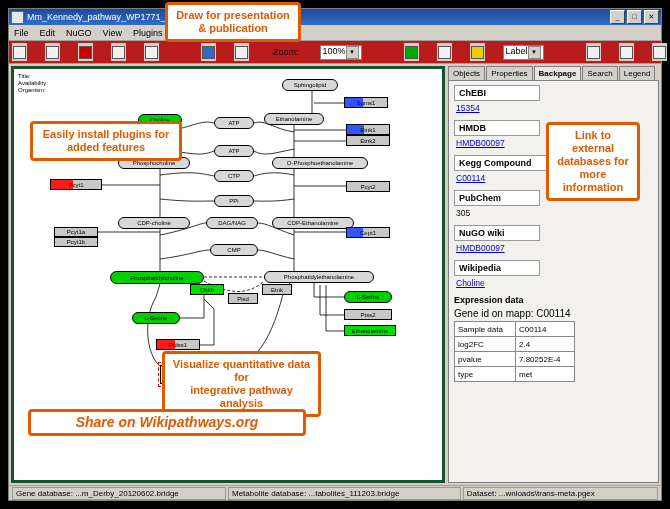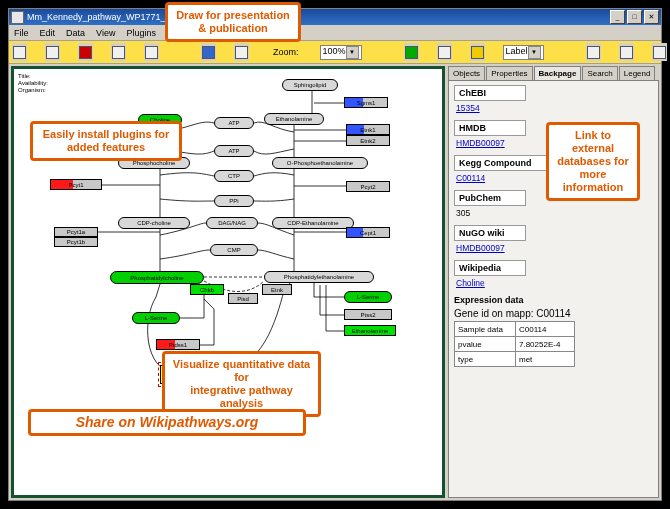--- a/index.html
+++ b/index.html
@@ -29,21 +29,21 @@
     font-size:7px;line-height:11px;text-align:center;color:#000;
   }
   
   .menubar{
     height:15px;background:#d4d0c8;border-bottom:1px solid #a0a0a0;
     display:flex;align-items:center;font-size:9px;padding-left:3px;gap:7px;
   }
   .menubar span{padding:0 2px;}
   
   .toolbar{
-    height:22px;background:#fde047;display:flex;align-items:center;
+    height:22px;background:#b91c1c;display:flex;align-items:center;
     padding:0 3px;gap:18px;border-bottom:1px solid #a0a0a0;font-size:9px;
   }
   .tbtn{
     width:16px;height:16px;background:#d4d0c8;border:1px solid #d4d0c8;
     display:flex;align-items:center;justify-content:center;
   }
   .tbtn .sq{width:11px;height:11px;border:1px solid #555;background:#f0f0f0;}
   .tbtn.red .sq{background:#c00;}
   .tbtn.green .sq{background:#0a0;}
   .tbtn.blue .sq{background:#36c;}
@@ -75,21 +75,21 @@
     background:#d4d0c8;border:1px solid #808080;border-bottom:none;
     padding:1px 4px;margin-right:1px;line-height:11px;
   }
   .tab.active{background:#e8e6e0;font-weight:bold;}
   .sidebody{
     flex:1;background:#f2f1ee;border:1px solid #808080;overflow:hidden;
     padding:4px 5px;font-size:9px;
   }
   .secbox{
     background:#fff;border:1px solid #999;font-weight:bold;font-size:9px;
-    padding:2px 4px;margin-bottom:2px;width:72px;box-sizing:border-box;
+    padding:2px 4px;margin-bottom:2px;width:86px;box-sizing:border-box;
   }
   .link{color:#00c;text-decoration:underline;font-size:8.5px;margin:0 0 7px 2px;display:block;}
   .plain{font-size:8.5px;margin:0 0 7px 2px;display:block;}
   .exphdr{font-weight:bold;font-size:9px;margin:4px 0 3px 0;}
   .genetxt{font-size:10px;margin-bottom:2px;}
   table.exp{border-collapse:collapse;font-size:8px;}
   table.exp td{border:1px solid #888;padding:1px 3px;background:#fff;height:12px;}
   table.exp td.k{width:54px;}
   table.exp td.v{width:52px;}
   
@@ -133,21 +133,21 @@
     <div class="winbtns">
       <div class="winbtn">_</div>
       <div class="winbtn">□</div>
       <div class="winbtn">✕</div>
     </div>
   </div>
 
   <div class="menubar">
     <span>File</span>
     <span>Edit</span>
-    <span>Data</span>
+    <span>NuGO</span>
     <span>View</span>
     <span>Plugins</span>
     <span>Help</span>
   </div>
 
   <div class="toolbar">
     <div class="tbtn">
         <div class="sq"></div>
       </div>
     <div class="tbtn">
@@ -429,35 +429,44 @@
         <div class="secbox">Wikipedia</div>
         <a class="link" href="#">Choline</a>
 
         <div class="exphdr">Expression data</div>
         <div class="genetxt">Gene id on mapp: C00114</div>
         <table class="exp">
           <tbody>
               <tr>
             <td class="k">Sample data</td>
             <td class="v">C00114</td>
+          </tr>
+          <tr>
+            <td class="k">log2FC</td>
+            <td class="v">2.4</td>
           </tr>
           <tr>
             <td class="k">pvalue</td>
             <td class="v">7.80252E-4</td>
           </tr>
           <tr>
             <td class="k">type</td>
             <td class="v">met</td>
           </tr>
         </tbody>
           </table>
       </div>
     </div>
   </div>
 
+  <div class="status">
+    <div class="statusfield" style="flex:1.1;">Gene database: ...m_Derby_20120602.bridge</div>
+    <div class="statusfield" style="flex:1.2;margin-left:2px;">Metabolite database: ...tabolites_111203.bridge</div>
+    <div class="statusfield" style="flex:1;margin-left:2px;">Dataset: ...wnloads\trans-meta.pgex</div>
+  </div>
 </div>
 
 <div class="callout" style="left:165px;top:2px;width:136px;white-space:pre-line;">Draw for presentation
 &amp; publication</div>
 
 <div class="callout" style="left:546px;top:122px;width:94px;white-space:pre-line;">Link  to external
 databases  for
 more information</div>
 
 </body></html>

